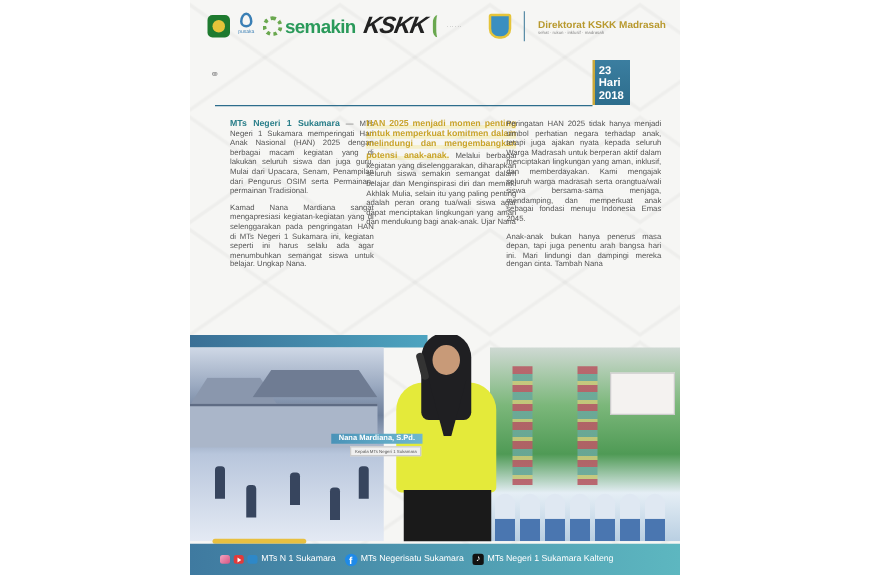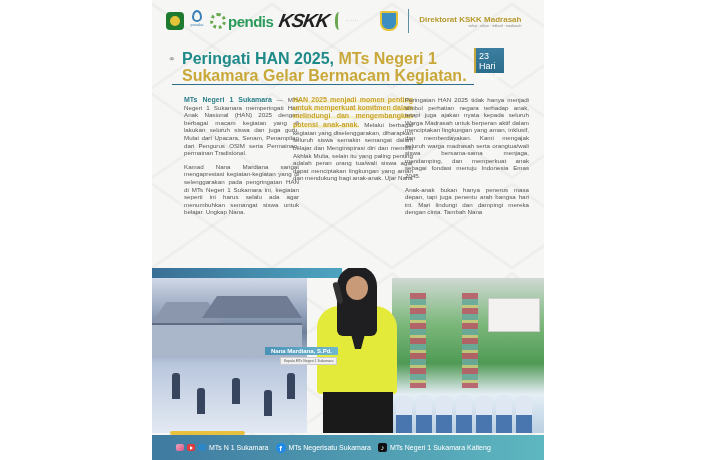--- a/index.html
+++ b/index.html
@@ -20,31 +20,31 @@
   .logo-pusaka .txt { font-size: 4px; color: #3a7fb5; }
   .logo-pendis { display: flex; align-items: center; gap: 2px; }
   .logo-pendis .flower { width: 16px; height: 16px; border: 3px dotted #6aa84f; border-radius: 50%; }
   .logo-pendis .txt { font-size: 15px; font-weight: bold; color: #2a9a5a; letter-spacing: -0.5px; }
   .logo-kskk { font-size: 19px; font-weight: bold; font-style: italic; color: #222; letter-spacing: -1px; transform: skewX(-10deg); }
   .logo-sehat { display: flex; align-items: center; gap: 1px; }
   .logo-sehat .fig { width: 10px; height: 18px; border-left: 3px solid #6aa84f; border-radius: 40% 0 0 40%; }
   .logo-sehat .txt { font-size: 3.5px; color: #555; width: 22px; line-height: 4px; }
   .logo-kalteng { width: 18px; height: 20px; background: #3a8fc0; border-radius: 2px 2px 8px 8px; border: 2px solid #e5c43a; margin-left: 6px; }
   .logo-sep { width: 1px; height: 24px; background: #5c8ea8; margin: 0 4px; }
-  .logo-dir { display: flex; flex-direction: column; text-align: right; }
+  .logo-dir { display: flex; flex-direction: column; }
   .logo-dir .t1 { font-size: 8px; font-weight: bold; color: #b8992e; }
   .logo-dir .t2 { font-size: 3.5px; color: #888; }
 
   
   .title-wrap { position: absolute; top: 46px; left: 16px; right: 10px; height: 42px; }
   .title-icon { position: absolute; left: 0; top: 8px; font-size: 9px; color: #999; }
   .title { position: absolute; left: 14px; top: 4px; font-size: 16px; font-weight: bold; line-height: 17px; width: 300px; }
   .title .t-teal { color: #1f8a8a; }
   .title .t-gold { color: #c9a83a; }
-  .date-box { position: absolute; right: 30px; top: 2px; width: 30px; height: 25px; background: linear-gradient(180deg, #3b7ea0, #2d6d8c); color: #fff; font-size: 9px; font-weight: normal; line-height: 10px; padding: 3px 3px; border-left: 2px solid #c9a83a; }
+  .date-box { position: absolute; right: 30px; top: 2px; width: 30px; height: 36px; background: linear-gradient(180deg, #3b7ea0, #2d6d8c); color: #fff; font-size: 9px; font-weight: bold; line-height: 10px; padding: 3px 3px; border-left: 2px solid #c9a83a; }
   .title-line { position: absolute; left: 4px; right: 60px; top: 38px; height: 1px; background: #2d6d8c; }
 
   
   .col { position: absolute; top: 96px; font-size: 6.2px; line-height: 7.6px; color: #555; text-align: justify; }
   .col-left { left: 32px; width: 115px; }
   .col-mid { left: 141px; width: 120px; }
   .col-right { left: 253px; width: 124px; }
   .col p { margin-bottom: 6px; }
   .lead-name { color: #2b7f8a; font-weight: bold; font-size: 7px; }
   .hl { color: #c9a42a; font-weight: bold; font-size: 7px; line-height: 8.2px; background: linear-gradient(transparent 55%, rgba(240,220,80,0.25) 55%); }
@@ -89,40 +89,37 @@
 <div class="poster">
 
   <div class="logos">
     <div class="logo-kemenag"></div>
     <div class="logo-pusaka">
       <div class="drop"></div>
       <div class="txt">pusaka</div>
     </div>
     <div class="logo-pendis">
       <div class="flower"></div>
-      <div class="txt">pendis</div>
+      <div class="txt">semakin</div>
     </div>
     <div class="logo-kskk">KSKK</div>
     <div class="logo-sehat">
       <div class="fig"></div>
       <div class="txt">· · · · · ·</div>
     </div>
     <div class="logo-kalteng"></div>
     <div class="logo-sep"></div>
     <div class="logo-dir">
       <div class="t1">Direktorat KSKK Madrasah</div>
       <div class="t2">sehat · rukun · inklusif · madrasah</div>
     </div>
   </div>
 
   <div class="title-wrap">
     <div class="title-icon">⚭</div>
-    <div class="title">
-      <span class="t-teal">Peringati HAN 2025, </span><span class="t-gold">MTs Negeri 1 Sukamara Gelar Bermacam Kegiatan.</span>
-    </div>
     <div class="date-box">
       <div>23</div>
       <div>Hari</div>
       <div>2018</div>
     </div>
     <div class="title-line"></div>
   </div>
 
   <div class="col col-left">
     <p><span class="lead-name">MTs Negeri 1 Sukamara</span><span> — MTs Negeri 1 Sukamara memperingati Hari Anak Nasional (HAN) 2025 dengan berbagai macam kegiatan yang di lakukan seluruh siswa dan juga guru. Mulai dari Upacara, Senam, Penampilan dari Pengurus OSIM serta Permainan-permainan Tradisional.</span></p>

